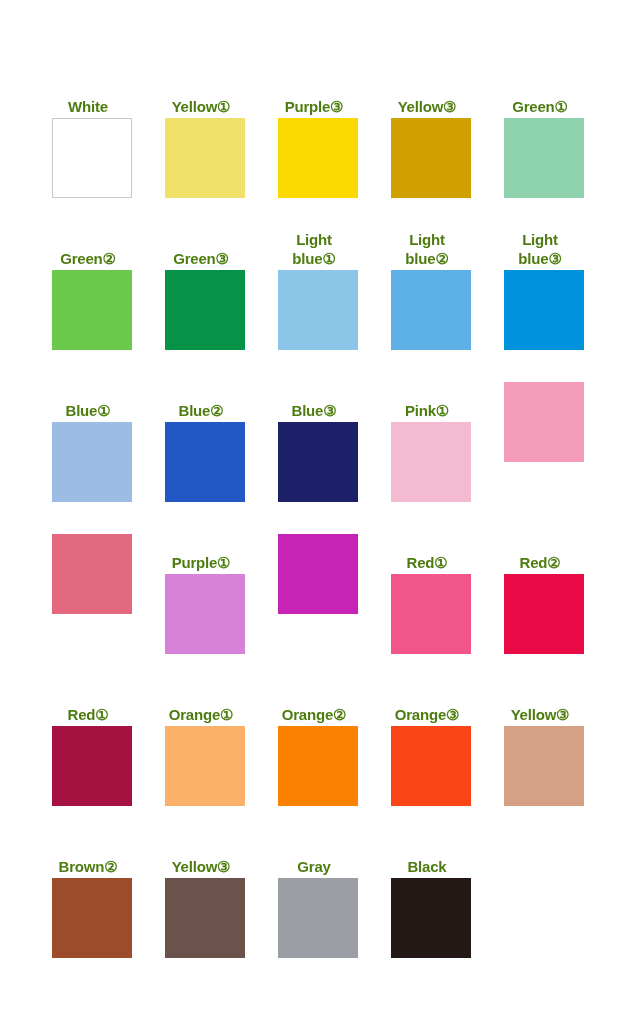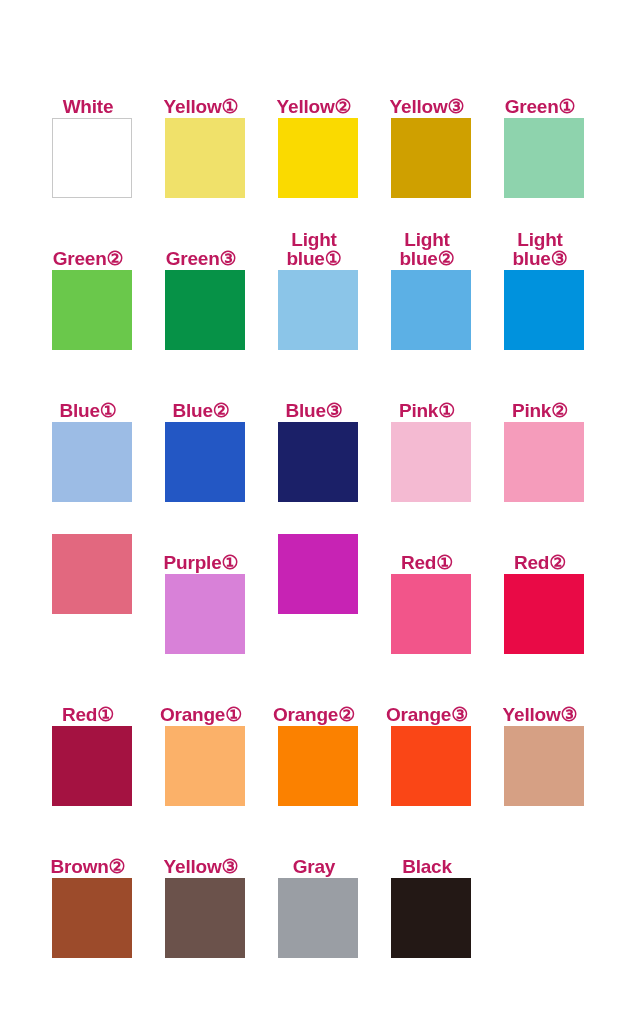--- a/index.html
+++ b/index.html
@@ -44,24 +44,24 @@
 
   .swatch-label {
     width: 96px;
     margin-left: -8px;
     height: 40px;
     display: flex;
     flex-direction: column;
     align-items: center;
     justify-content: flex-end;
     text-align: center;
-    font-size: 19px;
+    font-size: 15px;
     font-weight: bold;
     line-height: 19px;
-    color: #be185d;
+    color: #4d7c0f;
     letter-spacing: -0.2px;
     white-space: pre-line;
     padding-bottom: 2px;
     box-sizing: border-box;
   }
 
   .swatch-chip {
     width: 80px;
     height: 80px;
     display: block;
@@ -79,21 +79,21 @@
   <div class="swatch-grid">
       <div class="swatch-cell">
         <div class="swatch-label">White</div>
         <div class="swatch-chip has-border" style="background-color: rgb(255, 255, 255);"></div>
       </div>
       <div class="swatch-cell">
         <div class="swatch-label">Yellow①</div>
         <div class="swatch-chip" style="background-color: rgb(240, 225, 106);"></div>
       </div>
       <div class="swatch-cell">
-        <div class="swatch-label">Yellow②</div>
+        <div class="swatch-label">Purple③</div>
         <div class="swatch-chip" style="background-color: rgb(250, 218, 0);"></div>
       </div>
       <div class="swatch-cell">
         <div class="swatch-label">Yellow③</div>
         <div class="swatch-chip" style="background-color: rgb(207, 160, 0);"></div>
       </div>
       <div class="swatch-cell">
         <div class="swatch-label">Green①</div>
         <div class="swatch-chip" style="background-color: rgb(142, 211, 173);"></div>
       </div>
@@ -130,21 +130,20 @@
       </div>
       <div class="swatch-cell">
         <div class="swatch-label">Blue③</div>
         <div class="swatch-chip" style="background-color: rgb(27, 32, 104);"></div>
       </div>
       <div class="swatch-cell">
         <div class="swatch-label">Pink①</div>
         <div class="swatch-chip" style="background-color: rgb(244, 186, 210);"></div>
       </div>
       <div class="swatch-cell">
-        <div class="swatch-label">Pink②</div>
         <div class="swatch-chip" style="background-color: rgb(245, 156, 187);"></div>
       </div>
       <div class="swatch-cell">
         <div class="swatch-chip" style="background-color: rgb(226, 104, 127);"></div>
       </div>
       <div class="swatch-cell">
         <div class="swatch-label">Purple①</div>
         <div class="swatch-chip" style="background-color: rgb(216, 129, 216);"></div>
       </div>
       <div class="swatch-cell">

